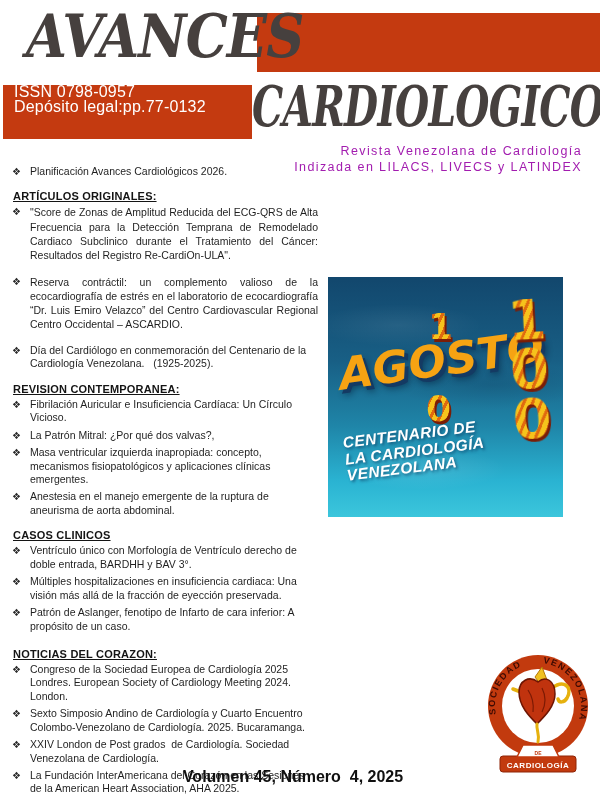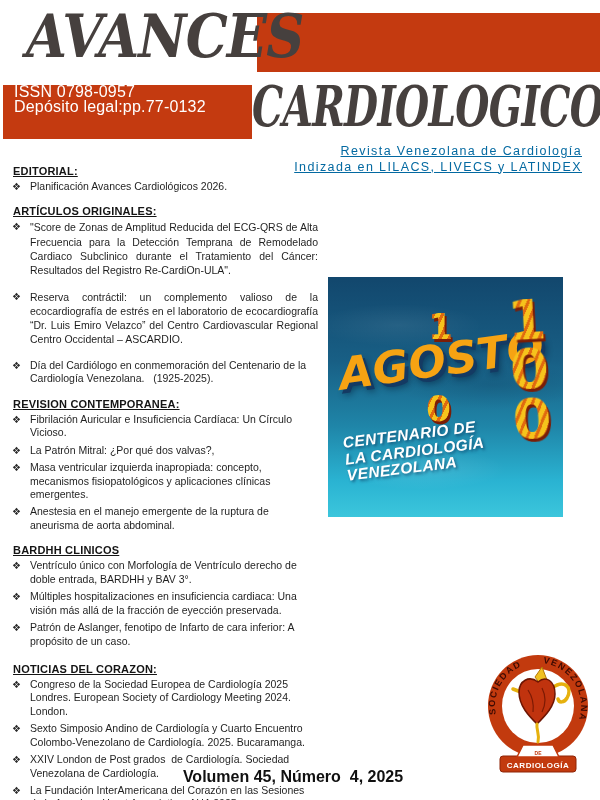--- a/index.html
+++ b/index.html
@@ -16,22 +16,22 @@
     font-size:16px;line-height:15px;z-index:3;letter-spacing:0.2px;
   }
   .masthead-word{
     position:absolute;color:#46403e;font-family:"DejaVu Serif", serif;
     font-weight:bold;font-style:italic;line-height:1;z-index:2;white-space:nowrap;
     transform-origin:left top;
   }
   .word-avances{left:26px;top:6px;font-size:60px;letter-spacing:-1px;transform:scaleX(0.88);}
   .word-cardiologicos{left:252px;top:78px;font-size:56px;letter-spacing:-1px;transform:scaleX(0.70);}
   .subtitle{
-    position:absolute;right:18px;top:144px;text-align:right;color:#0369a1;
-    font-size:12.5px;letter-spacing:1.4px;line-height:15.5px;white-space:nowrap;text-decoration:underline;
+    position:absolute;right:18px;top:144px;text-align:right;color:#a21caf;
+    font-size:12.5px;letter-spacing:1.4px;line-height:15.5px;white-space:nowrap;
   }
   
   .toc{position:absolute;left:12px;top:165px;width:306px;color:#1f1f1f;}
   .toc-section{margin-bottom:12px;}
   .toc-section:nth-child(6){margin-top:15px;}
   .toc-heading{
     font-weight:bold;text-decoration:underline;font-size:11px;color:#141414;
     margin:0 0 3px 1px;letter-spacing:0.2px;
   }
   .toc-item{display:flex;gap:6px;margin-bottom:4px;font-size:10.5px;line-height:1.28;}
@@ -109,21 +109,20 @@
   <div>Depósito legal:pp.77-0132</div>
 </div>
 
 <div class="subtitle">
   <div>Revista Venezolana de Cardiología</div>
   <div>Indizada en LILACS, LIVECS y LATINDEX</div>
 </div>
 
 <div class="toc">
     <div class="toc-section">
-      <div class="toc-heading">EDITORIAL:</div>
       <div class="toc-item">
         <span class="bullet">❖</span>
         <span class="toc-text">Planificación Avances Cardiológicos 2026.</span>
       </div>
     </div>
     <div class="toc-section">
       <div class="toc-heading">ARTÍCULOS ORIGINALES:</div>
       <div class="toc-item long">
         <span class="bullet">❖</span>
         <span class="toc-text">"Score de Zonas de Amplitud Reducida del ECG-QRS de Alta Frecuencia para la Detección Temprana de Remodelado Cardiaco Subclinico durante el Tratamiento del Cáncer: Resultados del Registro Re-CardiOn-ULA".</span>
@@ -152,21 +151,21 @@
       <div class="toc-item">
         <span class="bullet">❖</span>
         <span class="toc-text">Masa ventricular izquierda inapropiada: concepto, mecanismos fisiopatológicos y aplicaciones clínicas emergentes.</span>
       </div>
       <div class="toc-item">
         <span class="bullet">❖</span>
         <span class="toc-text">Anestesia en el manejo emergente de la ruptura de aneurisma de aorta abdominal.</span>
       </div>
     </div>
     <div class="toc-section">
-      <div class="toc-heading">BARDHH CLINICOS</div>
+      <div class="toc-heading">CASOS CLINICOS</div>
       <div class="toc-item">
         <span class="bullet">❖</span>
         <span class="toc-text">Ventrículo único con Morfología de Ventrículo derecho de doble entrada, BARDHH y BAV 3°.</span>
       </div>
       <div class="toc-item">
         <span class="bullet">❖</span>
         <span class="toc-text">Múltiples hospitalizaciones en insuficiencia cardiaca: Una visión más allá de la fracción de eyección preservada.</span>
       </div>
       <div class="toc-item">
         <span class="bullet">❖</span>

